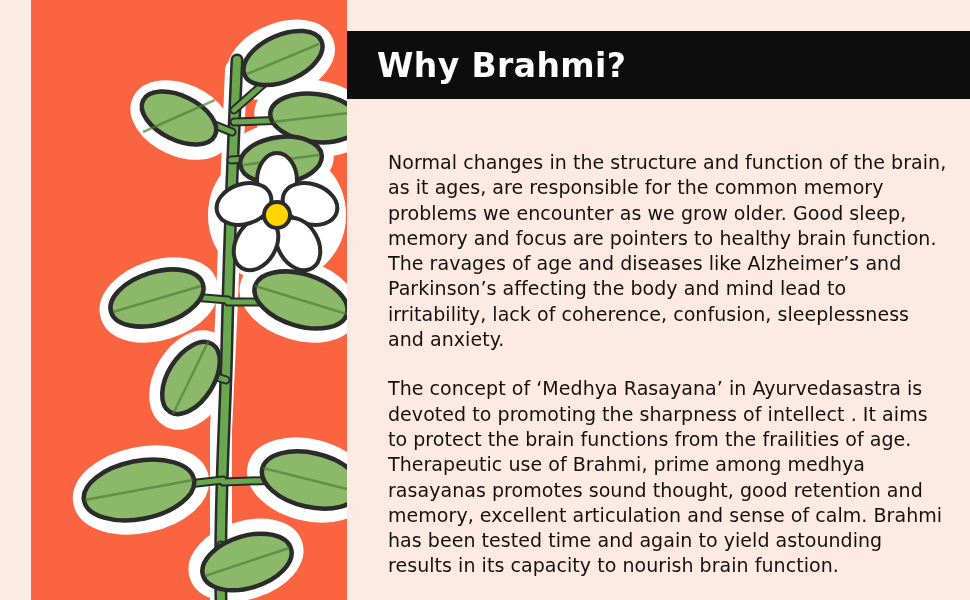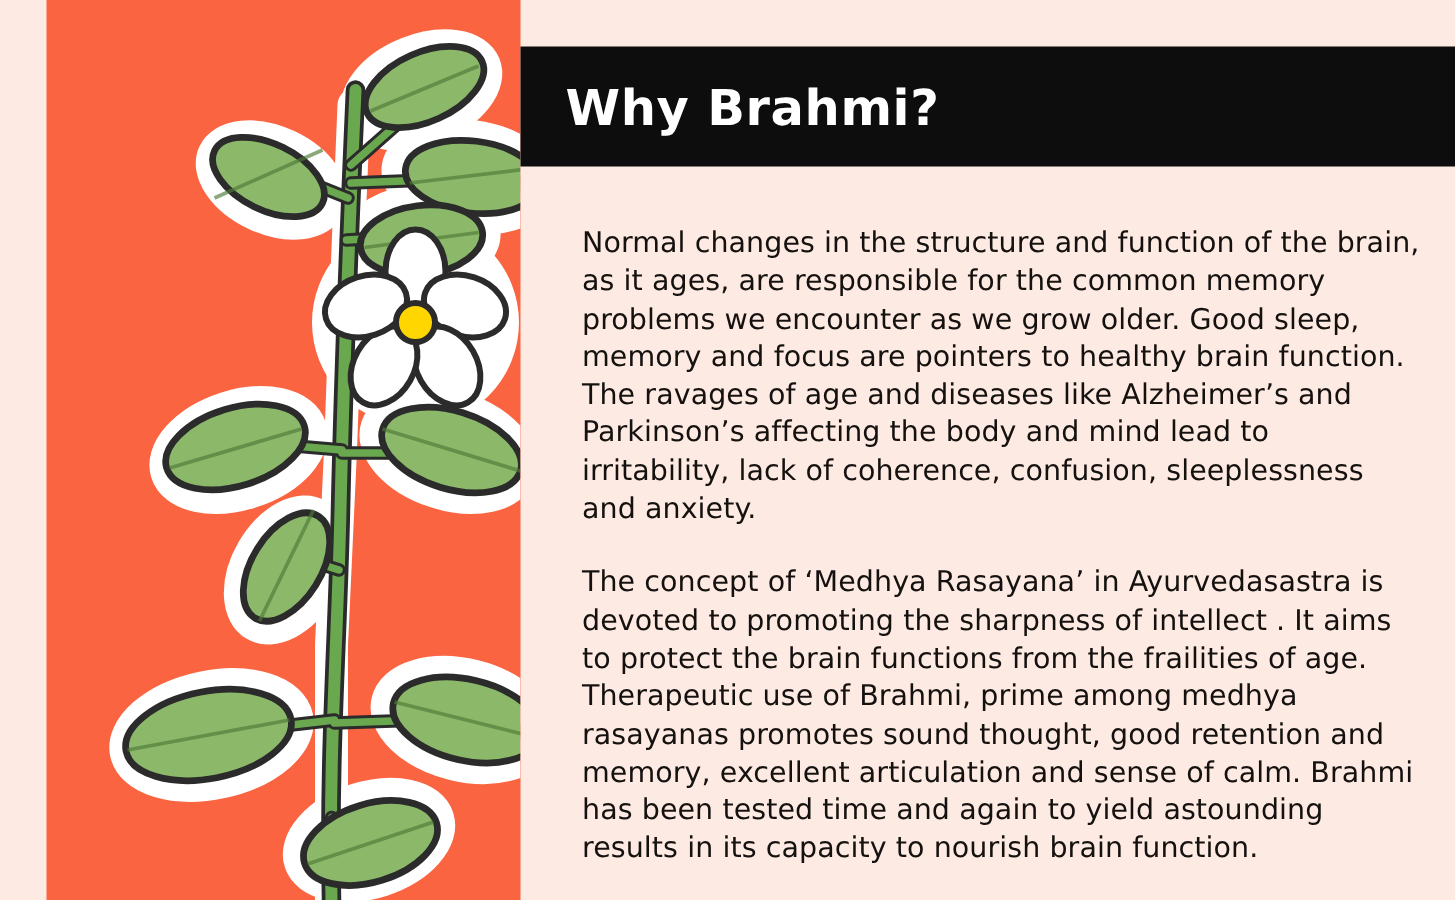--- a/index.html
+++ b/index.html
@@ -37,21 +37,21 @@
     width: 316px;
     height: 600px;
     display: block;
   }
   
   .header-bar {
     position: absolute;
     left: 347px;
     top: 31px;
     width: 623px;
-    height: 80px;
+    height: 68px;
     background: #0d0d0d;
     display: flex;
     align-items: center;
   }
   .header-title {
     color: #ffffff;
     font-size: 33px;
     font-weight: bold;
     letter-spacing: 0.4px;
     margin-left: 30px;

